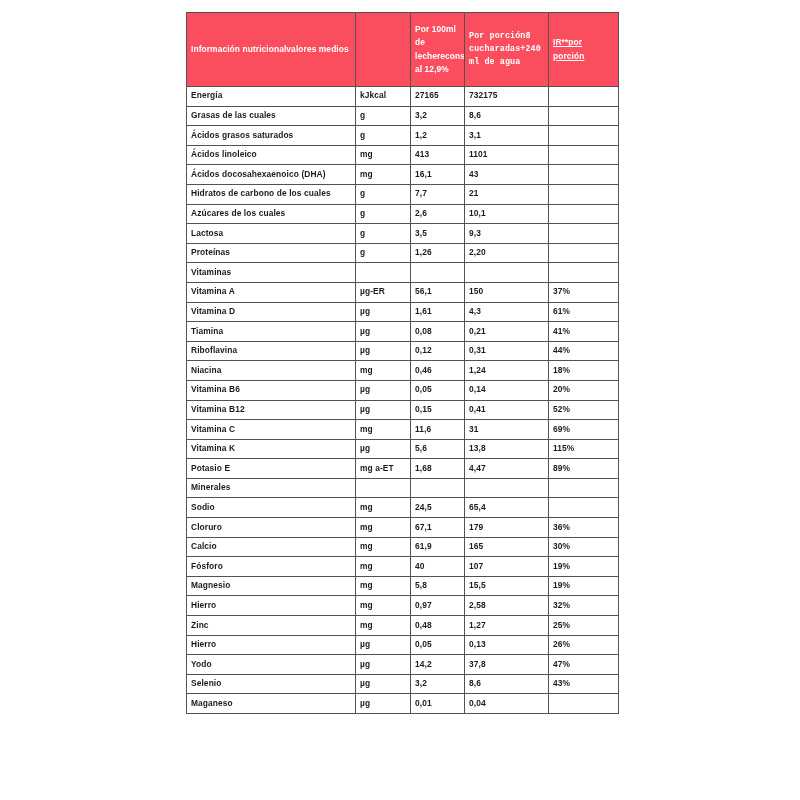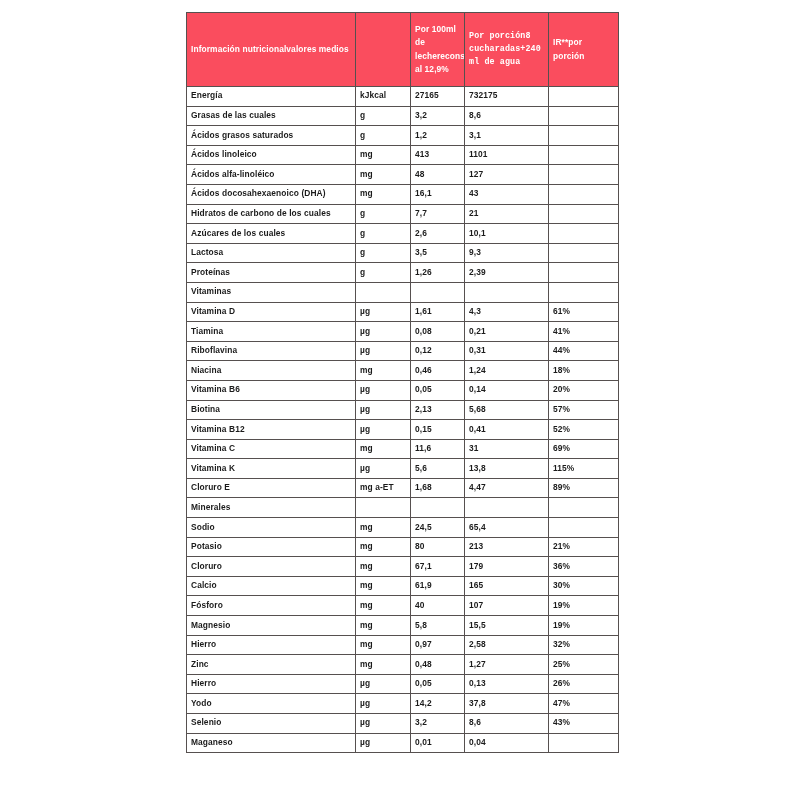--- a/index.html
+++ b/index.html
@@ -54,21 +54,21 @@
     height: 73px;
     vertical-align: middle;
     line-height: 1.55;
     font-weight: bold;
     border-color: #56504f;
   }
   thead th.h-name   { vertical-align: middle; }
   thead th.h-unit   { }
   thead th.h-100ml  { vertical-align: top; padding-top: 9px; }
   thead th.h-port   { vertical-align: middle; font-family: Liberation Mono, monospace; }
-  thead th.h-ir     { vertical-align: middle; }
+  thead th.h-ir     { vertical-align: middle; text-decoration: underline; }
 
   
   tbody td {
     height: 18.6px;
     background: #ffffff;
     line-height: 1.15;
   }
   tbody tr.section td {
     
   }
@@ -120,27 +120,20 @@
           <td></td>
         </tr>
         <tr>
           <td>Ácidos linoleico</td>
           <td>mg</td>
           <td>413</td>
           <td>1101</td>
           <td></td>
         </tr>
         <tr>
-          <td>Ácidos alfa-linoléico</td>
-          <td>mg</td>
-          <td>48</td>
-          <td>127</td>
-          <td></td>
-        </tr>
-        <tr>
           <td>Ácidos docosahexaenoico (DHA)</td>
           <td>mg</td>
           <td>16,1</td>
           <td>43</td>
           <td></td>
         </tr>
         <tr>
           <td>Hidratos de carbono de los cuales</td>
           <td>g</td>
           <td>7,7</td>
@@ -158,29 +151,36 @@
           <td>Lactosa</td>
           <td>g</td>
           <td>3,5</td>
           <td>9,3</td>
           <td></td>
         </tr>
         <tr>
           <td>Proteínas</td>
           <td>g</td>
           <td>1,26</td>
-          <td>2,39</td>
+          <td>2,20</td>
           <td></td>
         </tr>
         <tr class="section">
           <td>Vitaminas</td>
           <td></td>
           <td></td>
           <td></td>
           <td></td>
+        </tr>
+        <tr>
+          <td>Vitamina A</td>
+          <td>µg-ER</td>
+          <td>56,1</td>
+          <td>150</td>
+          <td>37%</td>
         </tr>
         <tr>
           <td>Vitamina D</td>
           <td>µg</td>
           <td>1,61</td>
           <td>4,3</td>
           <td>61%</td>
         </tr>
         <tr>
           <td>Tiamina</td>
@@ -204,27 +204,20 @@
           <td>18%</td>
         </tr>
         <tr>
           <td>Vitamina B6</td>
           <td>µg</td>
           <td>0,05</td>
           <td>0,14</td>
           <td>20%</td>
         </tr>
         <tr>
-          <td>Biotina</td>
-          <td>µg</td>
-          <td>2,13</td>
-          <td>5,68</td>
-          <td>57%</td>
-        </tr>
-        <tr>
           <td>Vitamina B12</td>
           <td>µg</td>
           <td>0,15</td>
           <td>0,41</td>
           <td>52%</td>
         </tr>
         <tr>
           <td>Vitamina C</td>
           <td>mg</td>
           <td>11,6</td>
@@ -232,48 +225,41 @@
           <td>69%</td>
         </tr>
         <tr>
           <td>Vitamina K</td>
           <td>µg</td>
           <td>5,6</td>
           <td>13,8</td>
           <td>115%</td>
         </tr>
         <tr>
-          <td>Cloruro E</td>
+          <td>Potasio E</td>
           <td>mg a-ET</td>
           <td>1,68</td>
           <td>4,47</td>
           <td>89%</td>
         </tr>
         <tr class="section">
           <td>Minerales</td>
           <td></td>
           <td></td>
           <td></td>
           <td></td>
         </tr>
         <tr>
           <td>Sodio</td>
           <td>mg</td>
           <td>24,5</td>
           <td>65,4</td>
           <td></td>
         </tr>
         <tr>
-          <td>Potasio</td>
-          <td>mg</td>
-          <td>80</td>
-          <td>213</td>
-          <td>21%</td>
-        </tr>
-        <tr>
           <td>Cloruro</td>
           <td>mg</td>
           <td>67,1</td>
           <td>179</td>
           <td>36%</td>
         </tr>
         <tr>
           <td>Calcio</td>
           <td>mg</td>
           <td>61,9</td>

